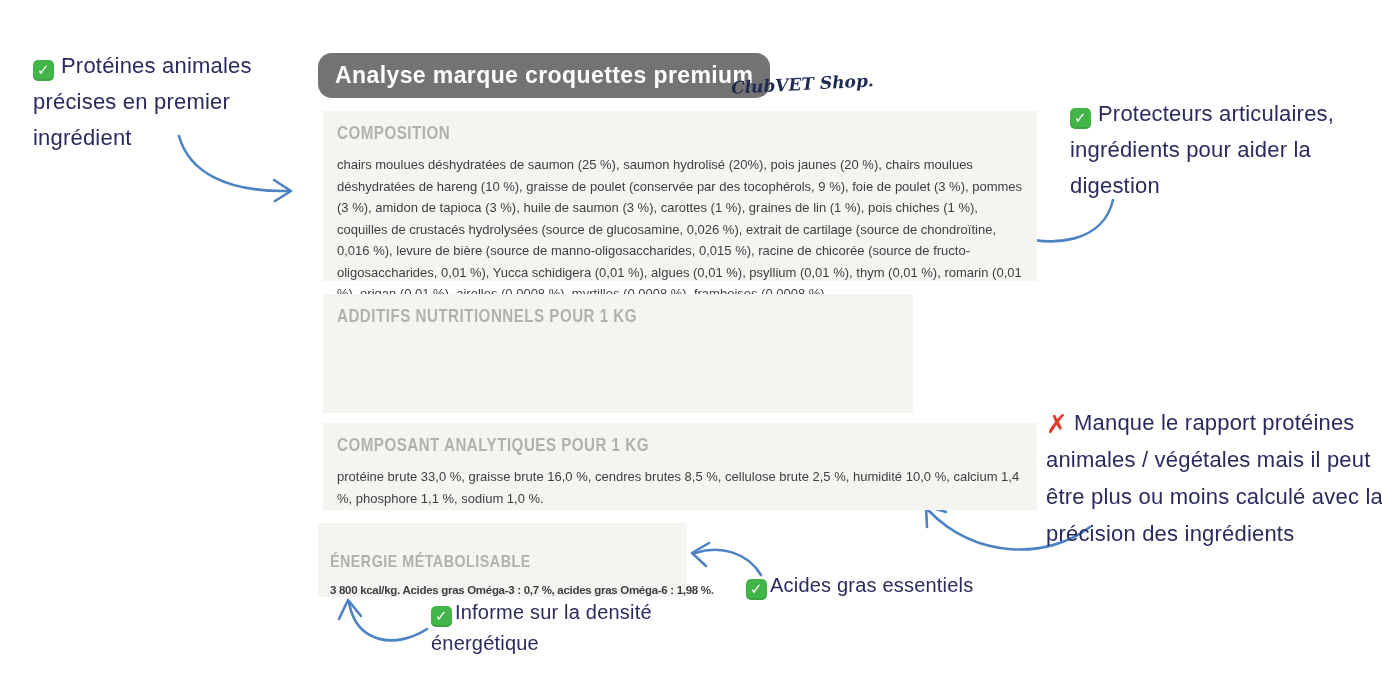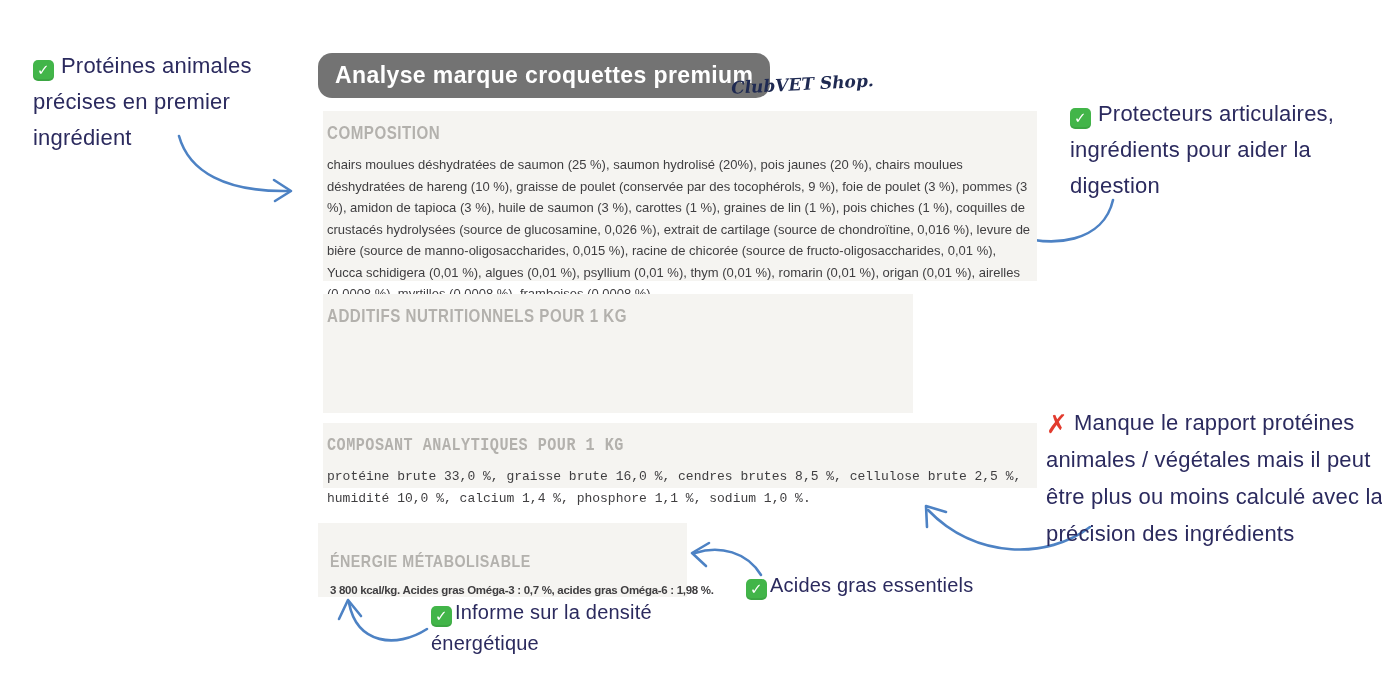--- a/index.html
+++ b/index.html
@@ -26,26 +26,26 @@
     font-family:"DejaVu Serif", serif;
     font-style:italic;font-weight:bold;
     color:#1f2a52;font-size:17px;
     transform:rotate(-3deg);
     white-space:nowrap;
   }
   
   .box{
     position:absolute;
     background:#f5f4f1;
-    padding:12px 4px;
+    padding:12px 14px;
     box-sizing:border-box;
   }
   .box-composition{left:323px;top:111px;width:714px;height:170px;}
   .box-additifs{left:323px;top:294px;width:590px;height:119px;}
-  .box-composant{left:323px;top:423px;width:714px;height:65px;font-family:Liberation Mono, monospace;}
+  .box-composant{left:323px;top:423px;width:714px;height:87px;}
   .box-energie{left:318px;top:523px;width:369px;height:74px;padding:29px 12px;}
   .box h2{
     margin:0 0 11px 0;
     font-size:18px;line-height:20px;font-weight:bold;
     color:#b3b1ad;
     letter-spacing:0.6px;
     transform:scaleX(0.84);transform-origin:left center;
     white-space:nowrap;
   }
   .box p{

